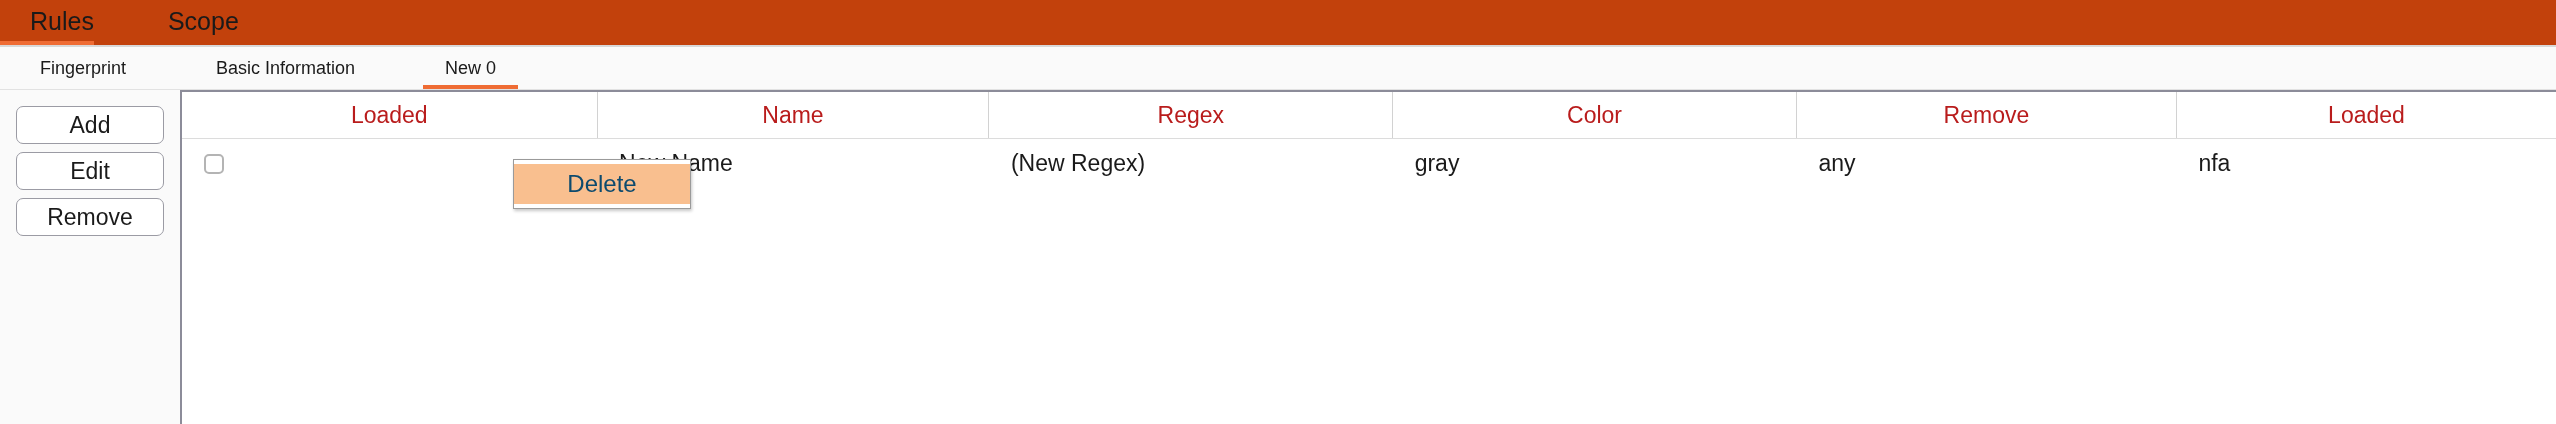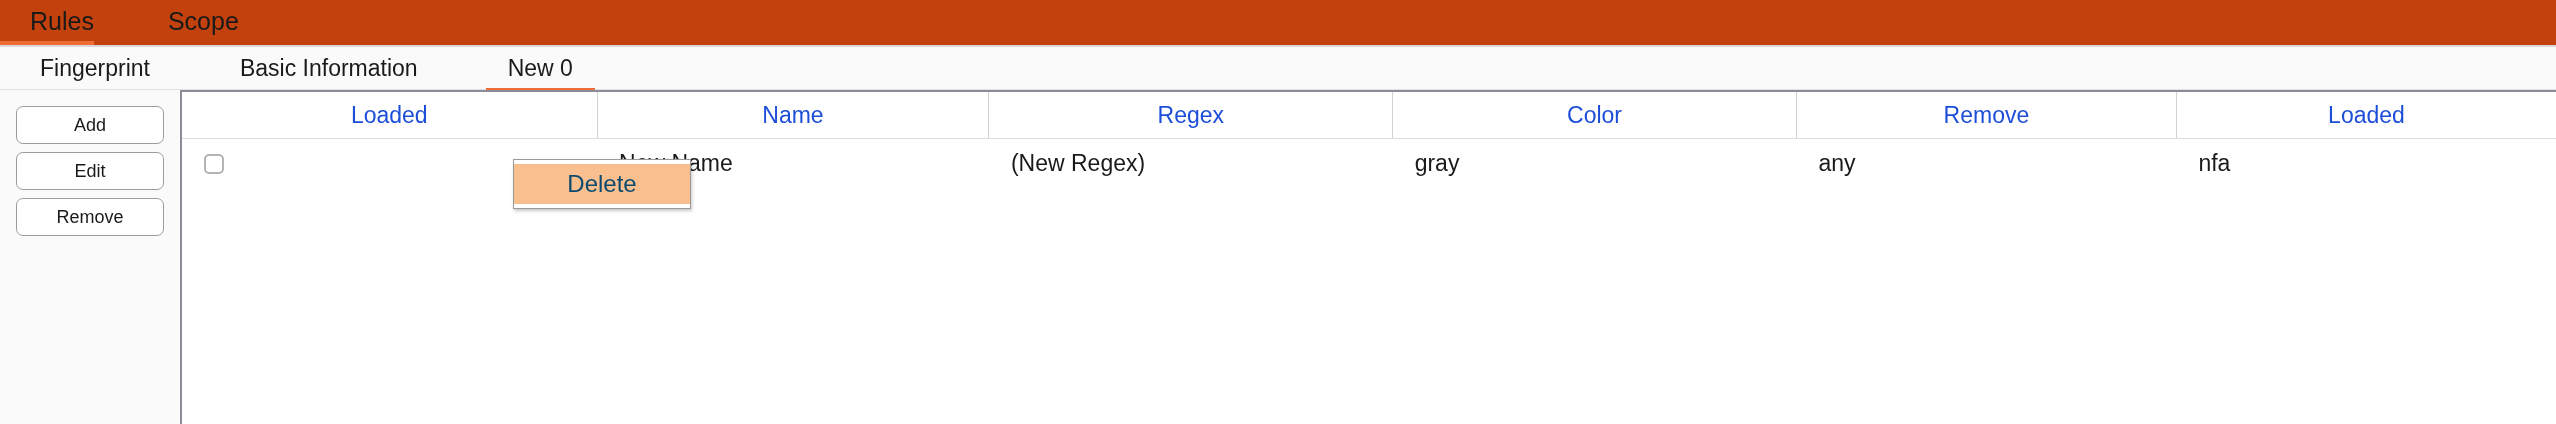--- a/index.html
+++ b/index.html
@@ -59,21 +59,21 @@
     box-sizing: border-box;
   }
   .subtabs-inner {
     display: flex;
     align-items: center;
     height: 100%;
     padding-left: 18px;
   }
   .subtab {
     position: relative;
-    font-size: 23px;
+    font-size: 18px;
     line-height: 1;
     padding: 0 22px;
     margin-right: 46px;
     color: #1a1a1a;
     white-space: nowrap;
     cursor: default;
   }
   .subtab.active::after {
     content: "";
     position: absolute;
@@ -99,21 +99,21 @@
     box-sizing: border-box;
     background: #fafafa;
   }
   .side-btn {
     display: block;
     width: 148px;
     height: 38px;
     line-height: 36px;
     margin-bottom: 8px;
     text-align: center;
-    font-size: 18px;
+    font-size: 23px;
     color: #1a1a1a;
     background: #ffffff;
     border: 1px solid #9b9ba4;
     border-radius: 7px;
     box-sizing: border-box;
     cursor: default;
   }
 
   .table-panel {
     flex: 1 1 auto;
@@ -125,21 +125,21 @@
   }
   table.grid {
     width: 100%;
     border-collapse: collapse;
     table-layout: fixed;
   }
   table.grid thead th {
     height: 46px;
     font-size: 23px;
     font-weight: normal;
-    color: #1d4ed8;
+    color: #b91c1c;
     background: #ffffff;
     border-bottom: 1px solid #dcdcdc;
     border-right: 1px solid #d2d2d2;
     text-align: center;
     padding: 0;
   }
   table.grid thead th:last-child { border-right: none; }
 
   table.grid tbody td {
     height: 48px;

